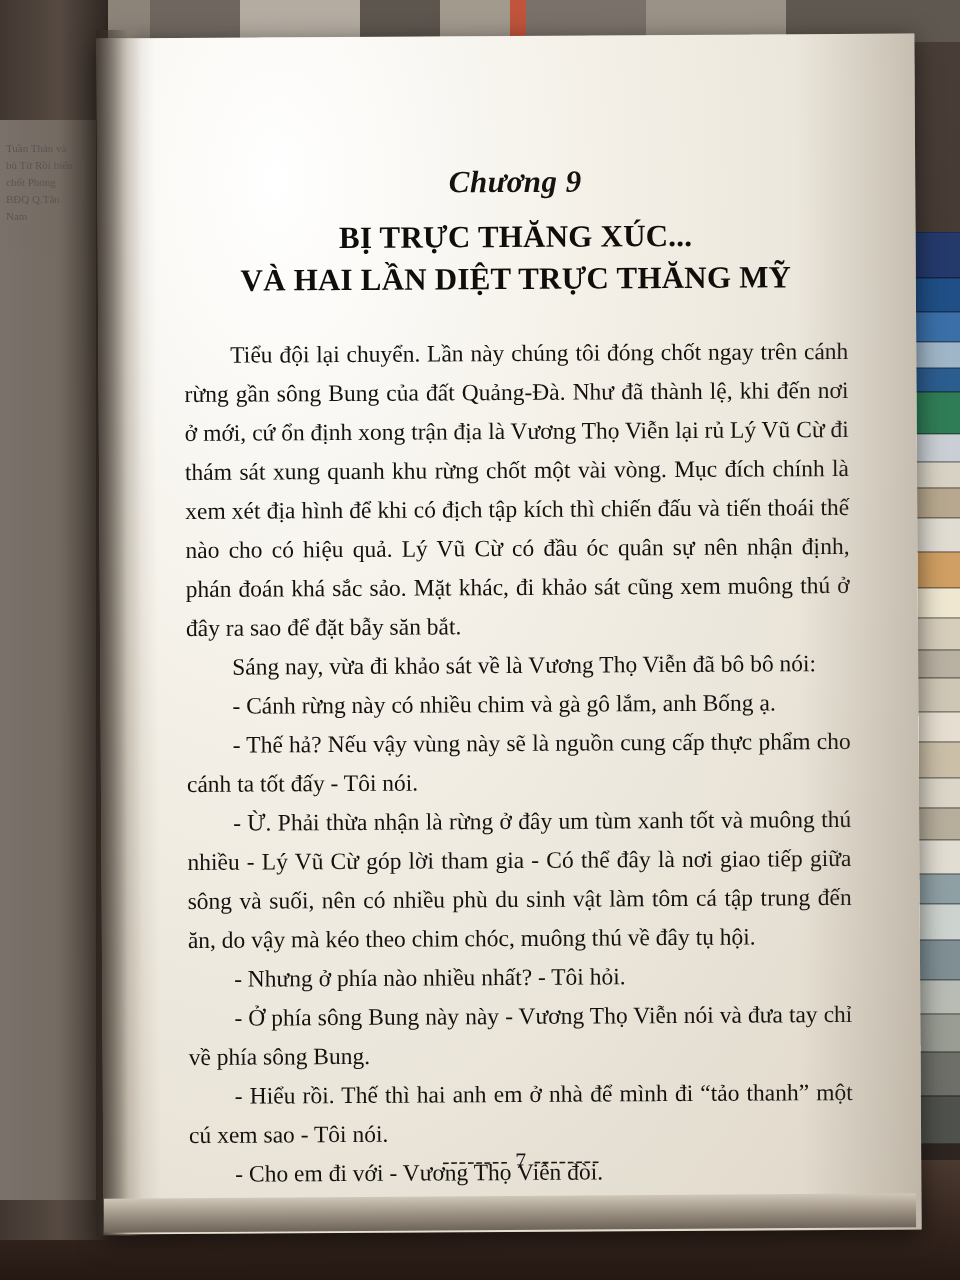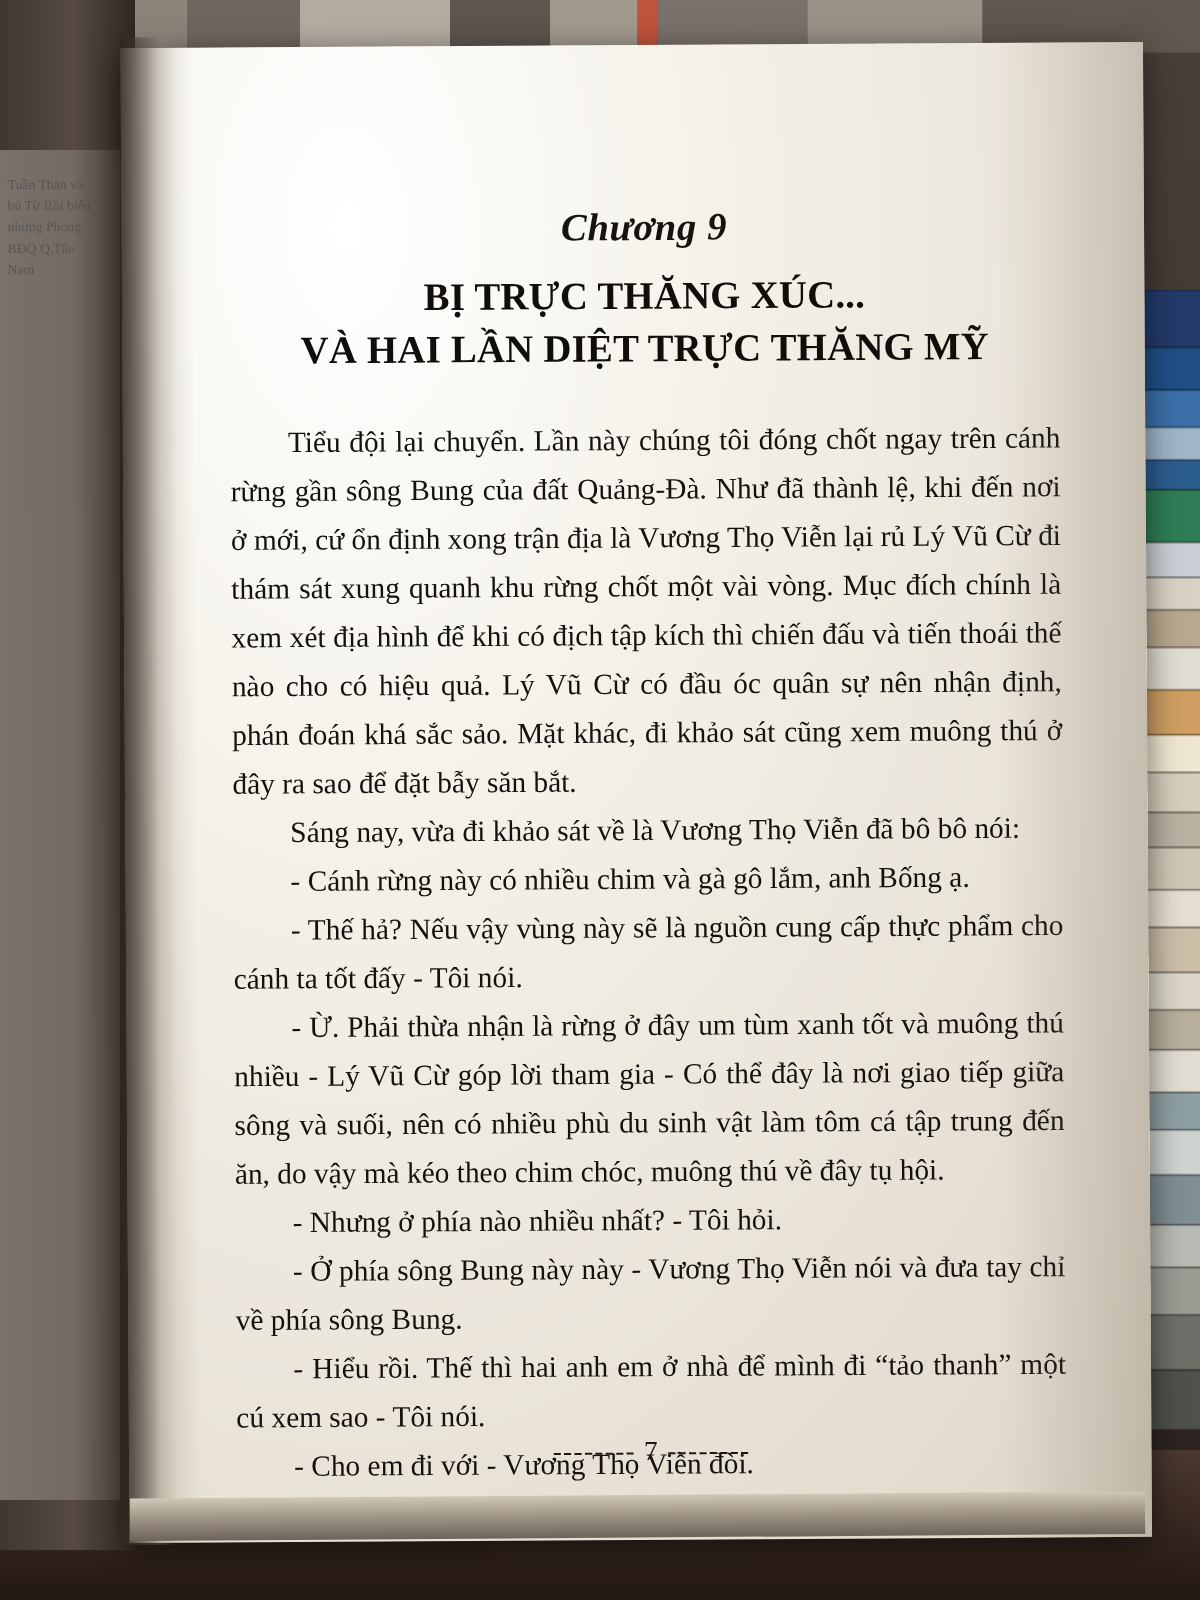--- a/index.html
+++ b/index.html
@@ -269,21 +269,21 @@
     </div>
 
   <div class="left-gutter"></div>
   <div class="left-page-peek">
     <div class="left-peek-text" style="top:20px;">Tuần
 Thàn
 và bủ
 Từ
 Rồi
 biển
-nhưng
+chốt
 Phong
 BĐQ
 Q.Tân
 Nam</div>
   </div>
 
   <div class="page">
     <div class="page-inner">
 
       <div class="chapter-label">Chương 9</div>

